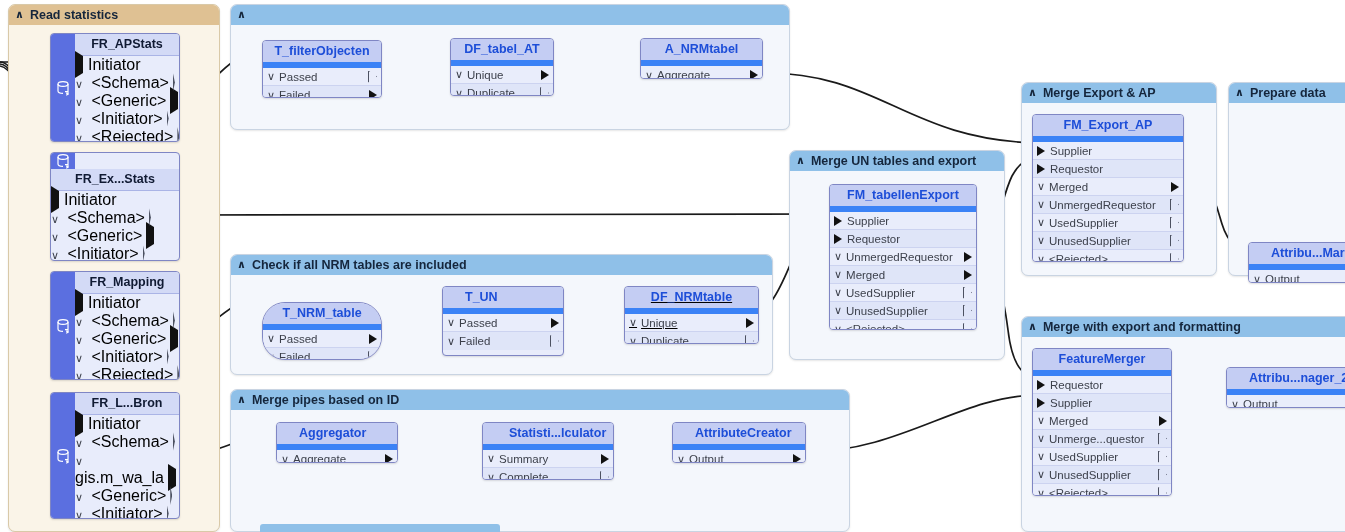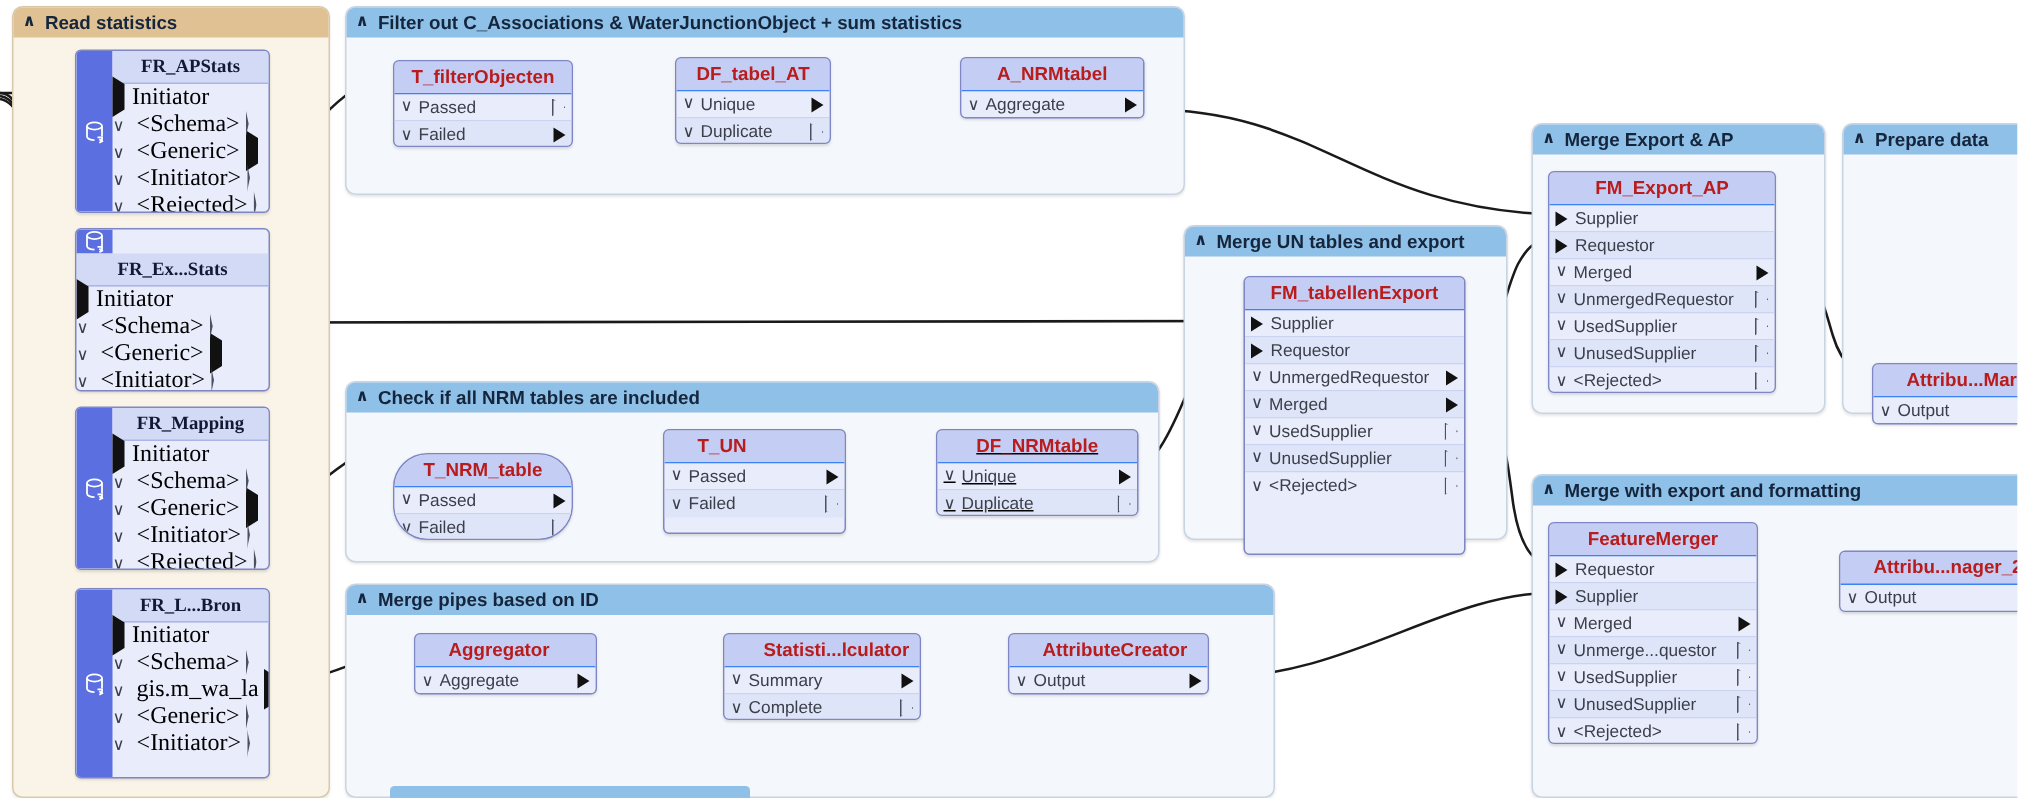--- a/index.html
+++ b/index.html
@@ -17,23 +17,23 @@
          display:flex;align-items:center;gap:6px;white-space:nowrap;overflow:hidden;}
   .group.blue > .g-title{background:#8fc0e8;}
   .group.tan{background:#faf4e8;border:1px solid #d9c9a8;}
   .group.tan > .g-title{background:#dfc193;}
   .caret{font-size:11px;font-weight:700;line-height:1;transform:translateY(-1px);display:inline-block;}
 
   
   .node{position:absolute;border:1px solid #7f86c4;border-radius:4px;background:#e8ecfb;
         box-sizing:border-box;overflow:hidden;z-index:3;
         box-shadow:0 1px 2px rgba(0,0,0,.13);}
-  .node .hdr{height:21px;line-height:21px;background:#c4cdf3;color:#b91c1c;
+  .node .hdr{height:21px;line-height:21px;background:#c4cdf3;color:#1d4ed8;
         font-size:12.5px;font-weight:700;text-align:center;white-space:nowrap;overflow:hidden;
-        border-bottom:1px solid #3b82f6;}
+        border-bottom:6px solid #3b82f6;}
   .node .port{height:18px;line-height:18px;display:flex;align-items:center;
         font-size:11.5px;color:#3b3f4a;background:#e9edfb;border-bottom:1px solid #ccd3f0;
         padding:0 4px 0 4px;box-sizing:border-box;white-space:nowrap;position:relative;}
   .node .port:last-child{border-bottom:none;}
   .node .port.alt{background:#dfe5f8;}
   .node .port .pname{flex:1;overflow:hidden;text-overflow:clip;}
 
   
   .tri{width:0;height:0;flex:none;}
   .tri-in{border-top:5px solid transparent;border-bottom:5px solid transparent;
@@ -43,21 +43,21 @@
   .tri-out-h{width:7px;height:10px;border:1.4px solid #4c5161;flex:none;margin-left:4px;
           clip-path:polygon(0 0,100% 50%,0 100%);background:transparent;}
   .chev{font-size:11px;color:#3b3f4a;margin-right:4px;flex:none;line-height:1;}
 
   
   .reader{position:absolute;border:1px solid #7f86c4;border-radius:4px;background:#e8ecfb;
           box-sizing:border-box;overflow:hidden;z-index:3;display:flex;
           box-shadow:0 1px 2px rgba(0,0,0,.13);}
   .reader .gutter{width:24px;flex:none;background:#5b6fe0;display:flex;align-items:center;
           justify-content:center;}
-  .reader .rbody{flex:1;min-width:0;font-family:Liberation Serif, serif;}
+  .reader .rbody{flex:1;min-width:0;}
   .reader .hdr{height:21px;line-height:21px;background:#d3daf6;color:#101a33;
           font-size:12.5px;font-weight:700;text-align:center;white-space:nowrap;overflow:hidden;
           border-bottom:1px solid #aab4e6;}
 
   
   .note{position:absolute;background:#8fc0e8;color:#0f2233;font-size:11.5px;
         padding:8px 10px;box-sizing:border-box;z-index:3;
         border-radius:3px 3px 0 3px;}
   .note::after{content:"";position:absolute;right:-0px;bottom:-12px;width:0;height:0;
         border-left:14px solid #8fc0e8;border-bottom:12px solid transparent;}
@@ -119,21 +119,20 @@
   <div class="group tan" style="left:8px;top:4px;width:212px;height:528px;">
     <div class="g-title">
       <span class="caret">∧</span>
       <span>Read statistics</span>
     </div>
   </div>
 
   <div class="group blue" style="left:230px;top:4px;width:560px;height:126px;">
     <div class="g-title">
       <span class="caret">∧</span>
-      <span>Filter out C_Associations &amp; WaterJunctionObject + sum statistics</span>
     </div>
   </div>
 
   <div class="group blue" style="left:230px;top:254px;width:543px;height:121px;">
     <div class="g-title">
       <span class="caret">∧</span>
       <span>Check if all NRM tables are included</span>
     </div>
   </div>
 
@@ -464,21 +463,21 @@
       <span class="chev">∨</span>
       <span class="pname">Output</span>
       <span class="tri tri-out-f"></span>
     </div>
   </div>
 
   <div class="note" style="left:260px;top:485px;width:240px;height:33px;margin-top:39px;">
     <span>add extra merged pipes</span>
   </div>
 
-  <div class="node" style="left:829px;top:184px;width:148px;height:186px;">
+  <div class="node" style="left:829px;top:184px;width:148px;height:146px;">
     <div class="hdr">
       <span>FM_tabellenExport</span>
     </div>
     <div class="port">
       <span class="tri tri-in"></span>
       <span class="pname">Supplier</span>
     </div>
     <div class="port alt">
       <span class="tri tri-in"></span>
       <span class="pname">Requestor</span>

